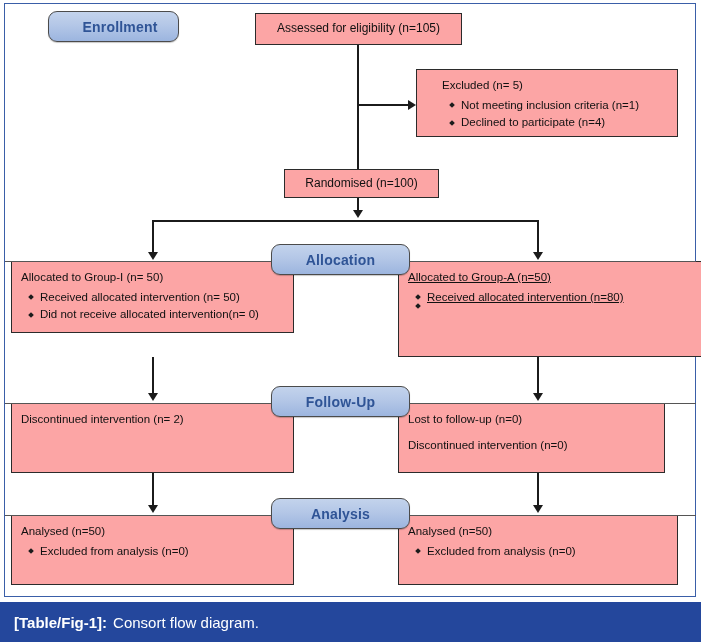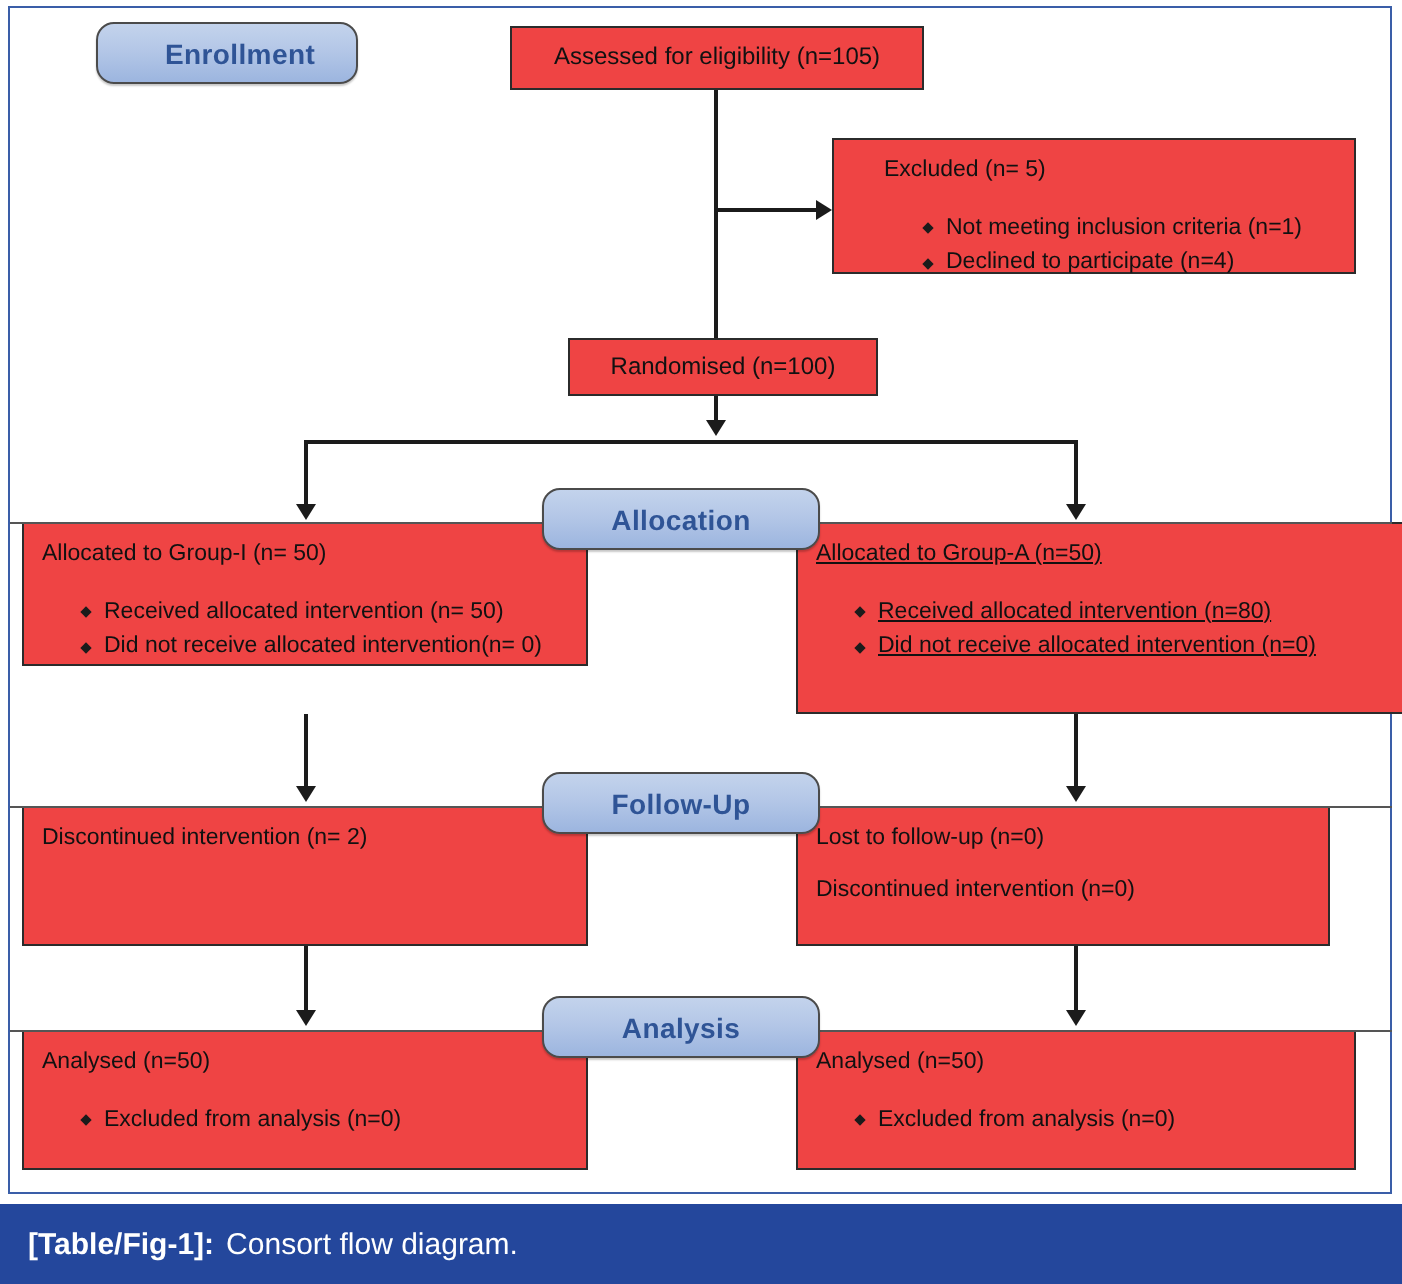--- a/index.html
+++ b/index.html
@@ -22,37 +22,37 @@
     width:692px; height:594px;
     border:1px solid #3a5ea8;
     box-sizing:border-box;
     background:#ffffff;
   }
   
   .box{
     position:absolute;
     box-sizing:border-box;
     border:1.6px solid #2b2b2b;
-    background:#ef4444;
+    background:#fca5a5;
     color:#111111;
     font-size:11.5px;
     line-height:1.45;
     padding:7px 9px;
   }
   .box.center{
     display:flex;
     align-items:center;
     justify-content:center;
     padding:4px 8px;
     font-size:12px;
   }
   .box .ttl{display:block;margin:0 0 3px 0;white-space:nowrap;}
   .box ul{
     list-style:none;
-    margin:12px;
+    margin:0;
     padding:0 0 0 8px;
   }
   .box ul li{
     position:relative;
     padding-left:11px;
     margin:1px 0;
     white-space:nowrap;
   }
   .box ul li .bul{
     position:absolute;
@@ -174,21 +174,21 @@
     <ul>
       <li><i class="bul"></i><span>Received allocated intervention (n= 50)</span></li>
       <li><i class="bul"></i><span>Did not receive allocated intervention(n= 0)</span></li>
     </ul>
   </div>
 
   <div class="box" style="left:398px;top:261px;width:313px;height:96px;text-decoration:underline;">
     <span class="ttl">Allocated to Group-A (n=50)</span>
     <ul>
       <li><i class="bul"></i><span>Received allocated intervention (n=80)</span></li>
-      <li><i class="bul"></i><span>Did not receive allocated intervention (n=0)</span></li>
+      <li><i class="bul"></i></li>
     </ul>
   </div>
 
   <div class="ln vl" style="left:152px;top:357px;height:40px;"></div>
   <div class="arw" style="left:148px;top:393px;"></div>
   <div class="ln vl" style="left:537px;top:357px;height:40px;"></div>
   <div class="arw" style="left:533px;top:393px;"></div>
 
   <div class="rule" style="left:5px;top:403px;width:691px;"></div>
 

